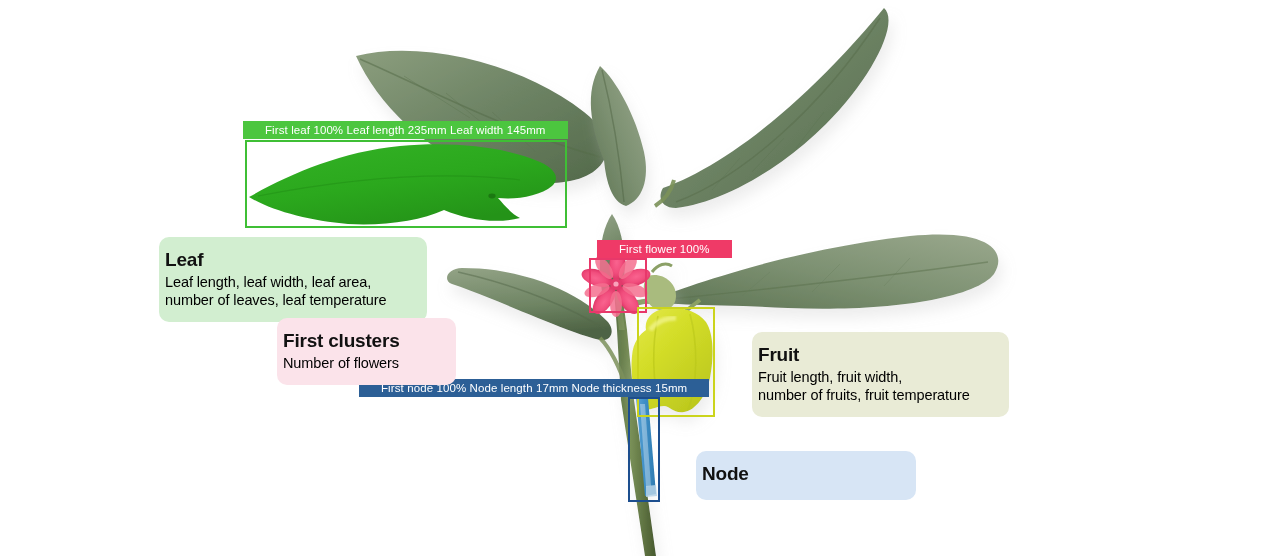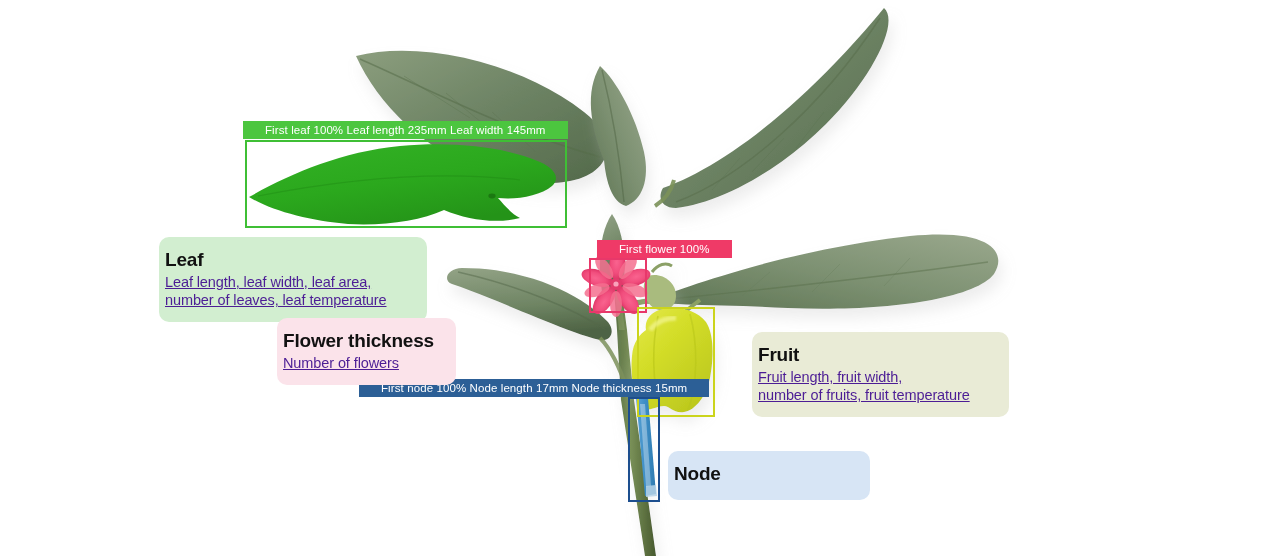--- a/index.html
+++ b/index.html
@@ -55,32 +55,31 @@
   }
   .card .card-title{
     font-weight:700;
     color:#111111;
     font-size:19px;
     line-height:23px;
     margin:0 0 2px 0;
     letter-spacing:-.2px;
   }
   .card .card-desc{
-    color:#4c1d95;
+    color:#000000;
     font-size:14.5px;
     line-height:18px;
     white-space:pre-line;
     letter-spacing:-.1px;
-    text-decoration:underline;
   }
 
   #card-leaf{left:159px;top:237px;width:268px;background:#d2eed0;}
   #card-flower{left:277px;top:318px;width:179px;background:#fbe3ea;}
   #card-fruit{left:752px;top:332px;width:257px;background:#e9ebd6;}
-  #card-node{left:668px;top:451px;width:202px;background:#d7e5f5;}
+  #card-node{left:696px;top:451px;width:220px;background:#d7e5f5;}
 </style>
 </head>
 <body>
 
 <div id="stage">
 
   <svg id="plant" viewBox="0 0 1280 556" xmlns="http://www.w3.org/2000/svg">
     <defs>
       <linearGradient id="gLeafA" x1="0" y1="0" x2="1" y2="1">
         <stop offset="0" stop-color="#8c9e7e"></stop>
@@ -251,21 +250,21 @@
   <div class="det-box" id="node-box"></div>
   <div class="det-label" id="node-label">First node 100%  Node length 17mm  Node thickness 15mm</div>
 
   <div class="card" id="card-leaf">
     <div class="card-title">Leaf</div>
     <div class="card-desc">Leaf length, leaf width, leaf area,
 number of leaves, leaf temperature</div>
   </div>
 
   <div class="card" id="card-flower">
-    <div class="card-title">Flower thickness</div>
+    <div class="card-title">First clusters</div>
     <div class="card-desc">Number of flowers</div>
   </div>
 
   <div class="card" id="card-fruit">
     <div class="card-title">Fruit</div>
     <div class="card-desc">Fruit length, fruit width,
 number of fruits, fruit temperature</div>
   </div>
 
   <div class="card" id="card-node">

